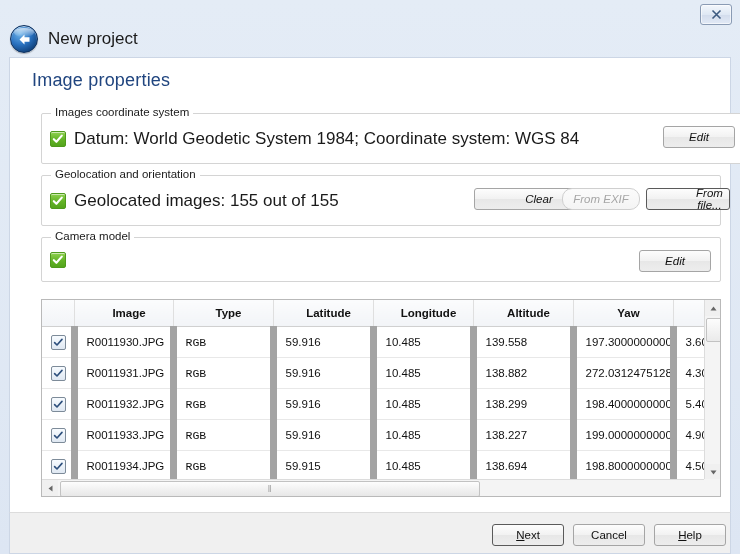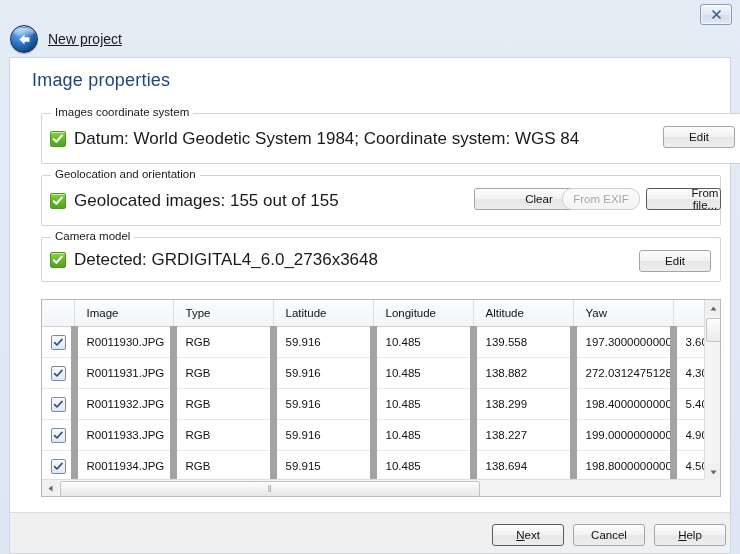--- a/index.html
+++ b/index.html
@@ -45,21 +45,21 @@
     box-shadow: inset 0 1px 1px rgba(255,255,255,.65), 0 1px 1px rgba(0,0,0,.25);
     display: flex; align-items: center; justify-content: center;
     position: relative;
   }
   .back-circle::after{
     content:""; position:absolute; left:3px; top:2px; width:20px; height:9px;
     border-radius: 50%;
     background: linear-gradient(180deg, rgba(255,255,255,.70), rgba(255,255,255,0));
   }
   .back-title {
-    margin-left: 10px; font-size: 14px; color: #1a1a1a; text-decoration: underline;
+    margin-left: 10px; font-size: 17px; color: #1a1a1a;
   }
   
   .content {
     position: absolute; left: 9px; top: 57px;
     width: 722px; height: 455px;
     background: #ffffff;
     border: 1px solid #ccd6e5;
     border-bottom: none;
     box-sizing: border-box;
   }
@@ -103,53 +103,53 @@
     background: linear-gradient(180deg,#fdfdfd 0%, #f2f2f2 48%, #e7e7e7 50%, #ededed 100%);
     color: #111; font-size: 11.5px;
     display: flex; align-items: center; justify-content: center;
     font-family: "Liberation Sans", sans-serif;
     text-align:center;
   }
   .btn.default { border-color: #5a5a5a; }
   .btn.disabled { color: #a6a6a6; border-color: #cfcfcf;
     background: linear-gradient(180deg,#fbfbfb 0%, #f4f4f4 100%); }
   .btn u { text-decoration: underline; }
-  .group .btn { position: absolute; }
+  .group .btn { position: absolute; font-style: italic; }
   
   .tablewrap {
     position: absolute; left: 31px; top: 241px;
     width: 680px; height: 198px;
     border: 1px solid #b9b9b9;
     background: #fff; box-sizing: border-box;
     overflow: hidden;
   }
   table.grid {
     border-collapse: collapse;
     table-layout: fixed;
     width: 727px;
     font-size: 11.5px;
   }
   table.grid th {
     height: 24px;
     background: linear-gradient(180deg,#fbfcfd 0%, #f2f4f7 100%);
     border-right: 1px solid #dfdfdf;
     border-bottom: 1px solid #d0d0d0;
-    font-weight: normal; color: #111; text-align: left; padding-left: 12px;
+    font-weight: bold; color: #111; text-align: center; padding-left: 12px;
   }
   table.grid td {
     height: 30px;
     border-right: 7px solid #a3a3a3;
     border-bottom: 1px solid #e8e8e8;
     padding: 0 9px;
     color: #111;
     white-space: nowrap; overflow: hidden;
   }
   td.c-chk { padding: 0; text-align: center; }
   td.c-name { color: #6b6b6b; }
-  td.c-type { color: #6b6b6b; }
+  td.c-type { color: #6b6b6b; font-family: Liberation Mono, monospace; }
   .chk-grid {
     display:inline-block; width: 13px; height: 13px;
     border: 1px solid #7d8b99; border-radius: 2px;
     background: linear-gradient(180deg,#f7fbff 0%, #dfe8f2 100%);
     position: relative; vertical-align: middle;
   }
   .chk-grid svg { position:absolute; left:1px; top:1px; }
   
   .vscroll {
     position: absolute; right: 0px; top: 0px; width: 16px; height: 180px;
@@ -235,32 +235,31 @@
       <div class="row-line">
         <span class="chk-green">
           <svg width="12" height="12" viewBox="0 0 12 12">
               <path d="M1.8 6.2 L4.4 8.8 L9.8 2.6" stroke="#ffffff" stroke-width="2.1" fill="none" stroke-linecap="round" stroke-linejoin="round"></path>
             </svg>
         </span>
         <span class="row-text">Geolocated images: 155 out of 155</span>
       </div>
       <div class="btn" style="left:432px; top:12px; width:102px; height:22px;padding-left:28px;">Clear</div>
       <div class="btn disabled" style="left:520px; top:12px; width:78px; height:22px;border-radius:10px;">From EXIF</div>
-      <div class="btn default" style="left:604px; top:12px; width:75px; height:22px;padding-left:43px;">From file...</div>
+      <div class="btn default" style="left:604px; top:12px; width:84px; height:22px;padding-left:43px;">From file...</div>
     </div>
 
     <div class="group" style="left:31px; top:179px; width:680px; height:45px;">
       <span class="group-legend">Camera model</span>
       <div class="row-line">
         <span class="chk-green">
           <svg width="12" height="12" viewBox="0 0 12 12">
               <path d="M1.8 6.2 L4.4 8.8 L9.8 2.6" stroke="#ffffff" stroke-width="2.1" fill="none" stroke-linecap="round" stroke-linejoin="round"></path>
             </svg>
         </span>
-        <span class="row-text">Detected: GRDIGITAL4_6.0_2736x3648</span>
       </div>
       <div class="btn" style="right:9px; top:12px; width:72px; height:22px;">Edit</div>
     </div>
 
     <div class="tablewrap">
       <table class="grid">
         <colgroup>
           <col style="width:32px">
             <col style="width:99px">
             <col style="width:100px">

